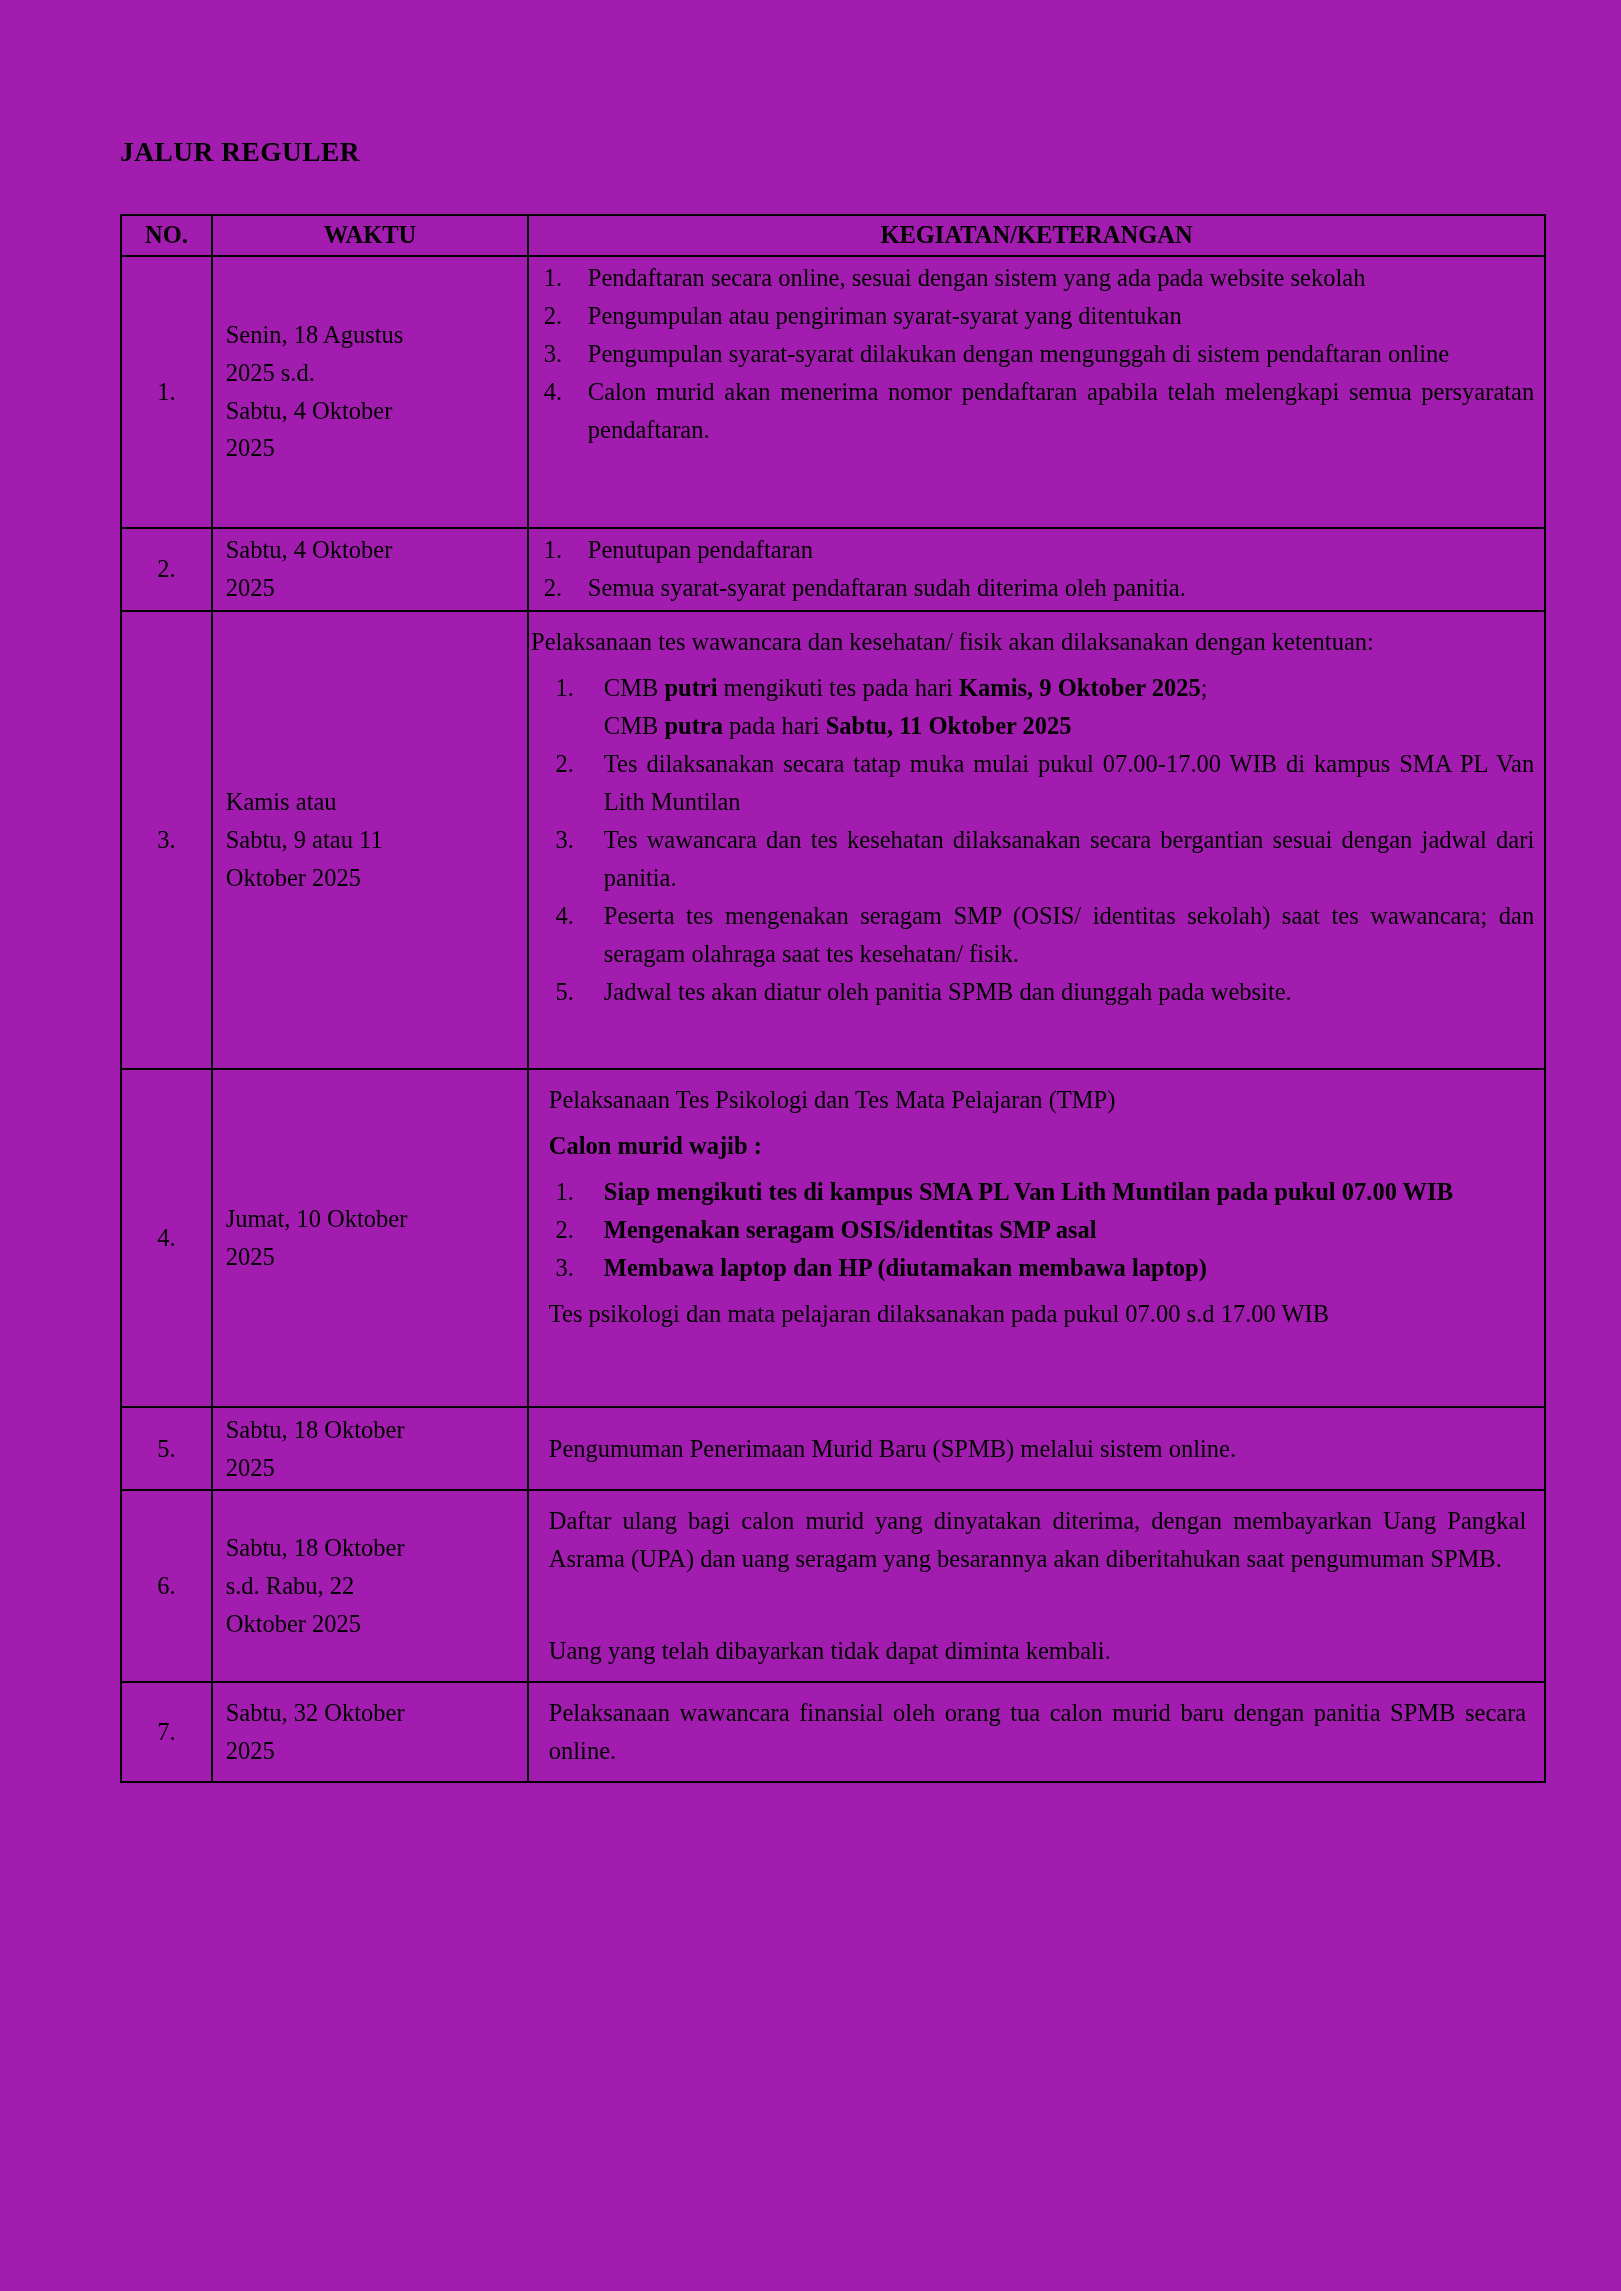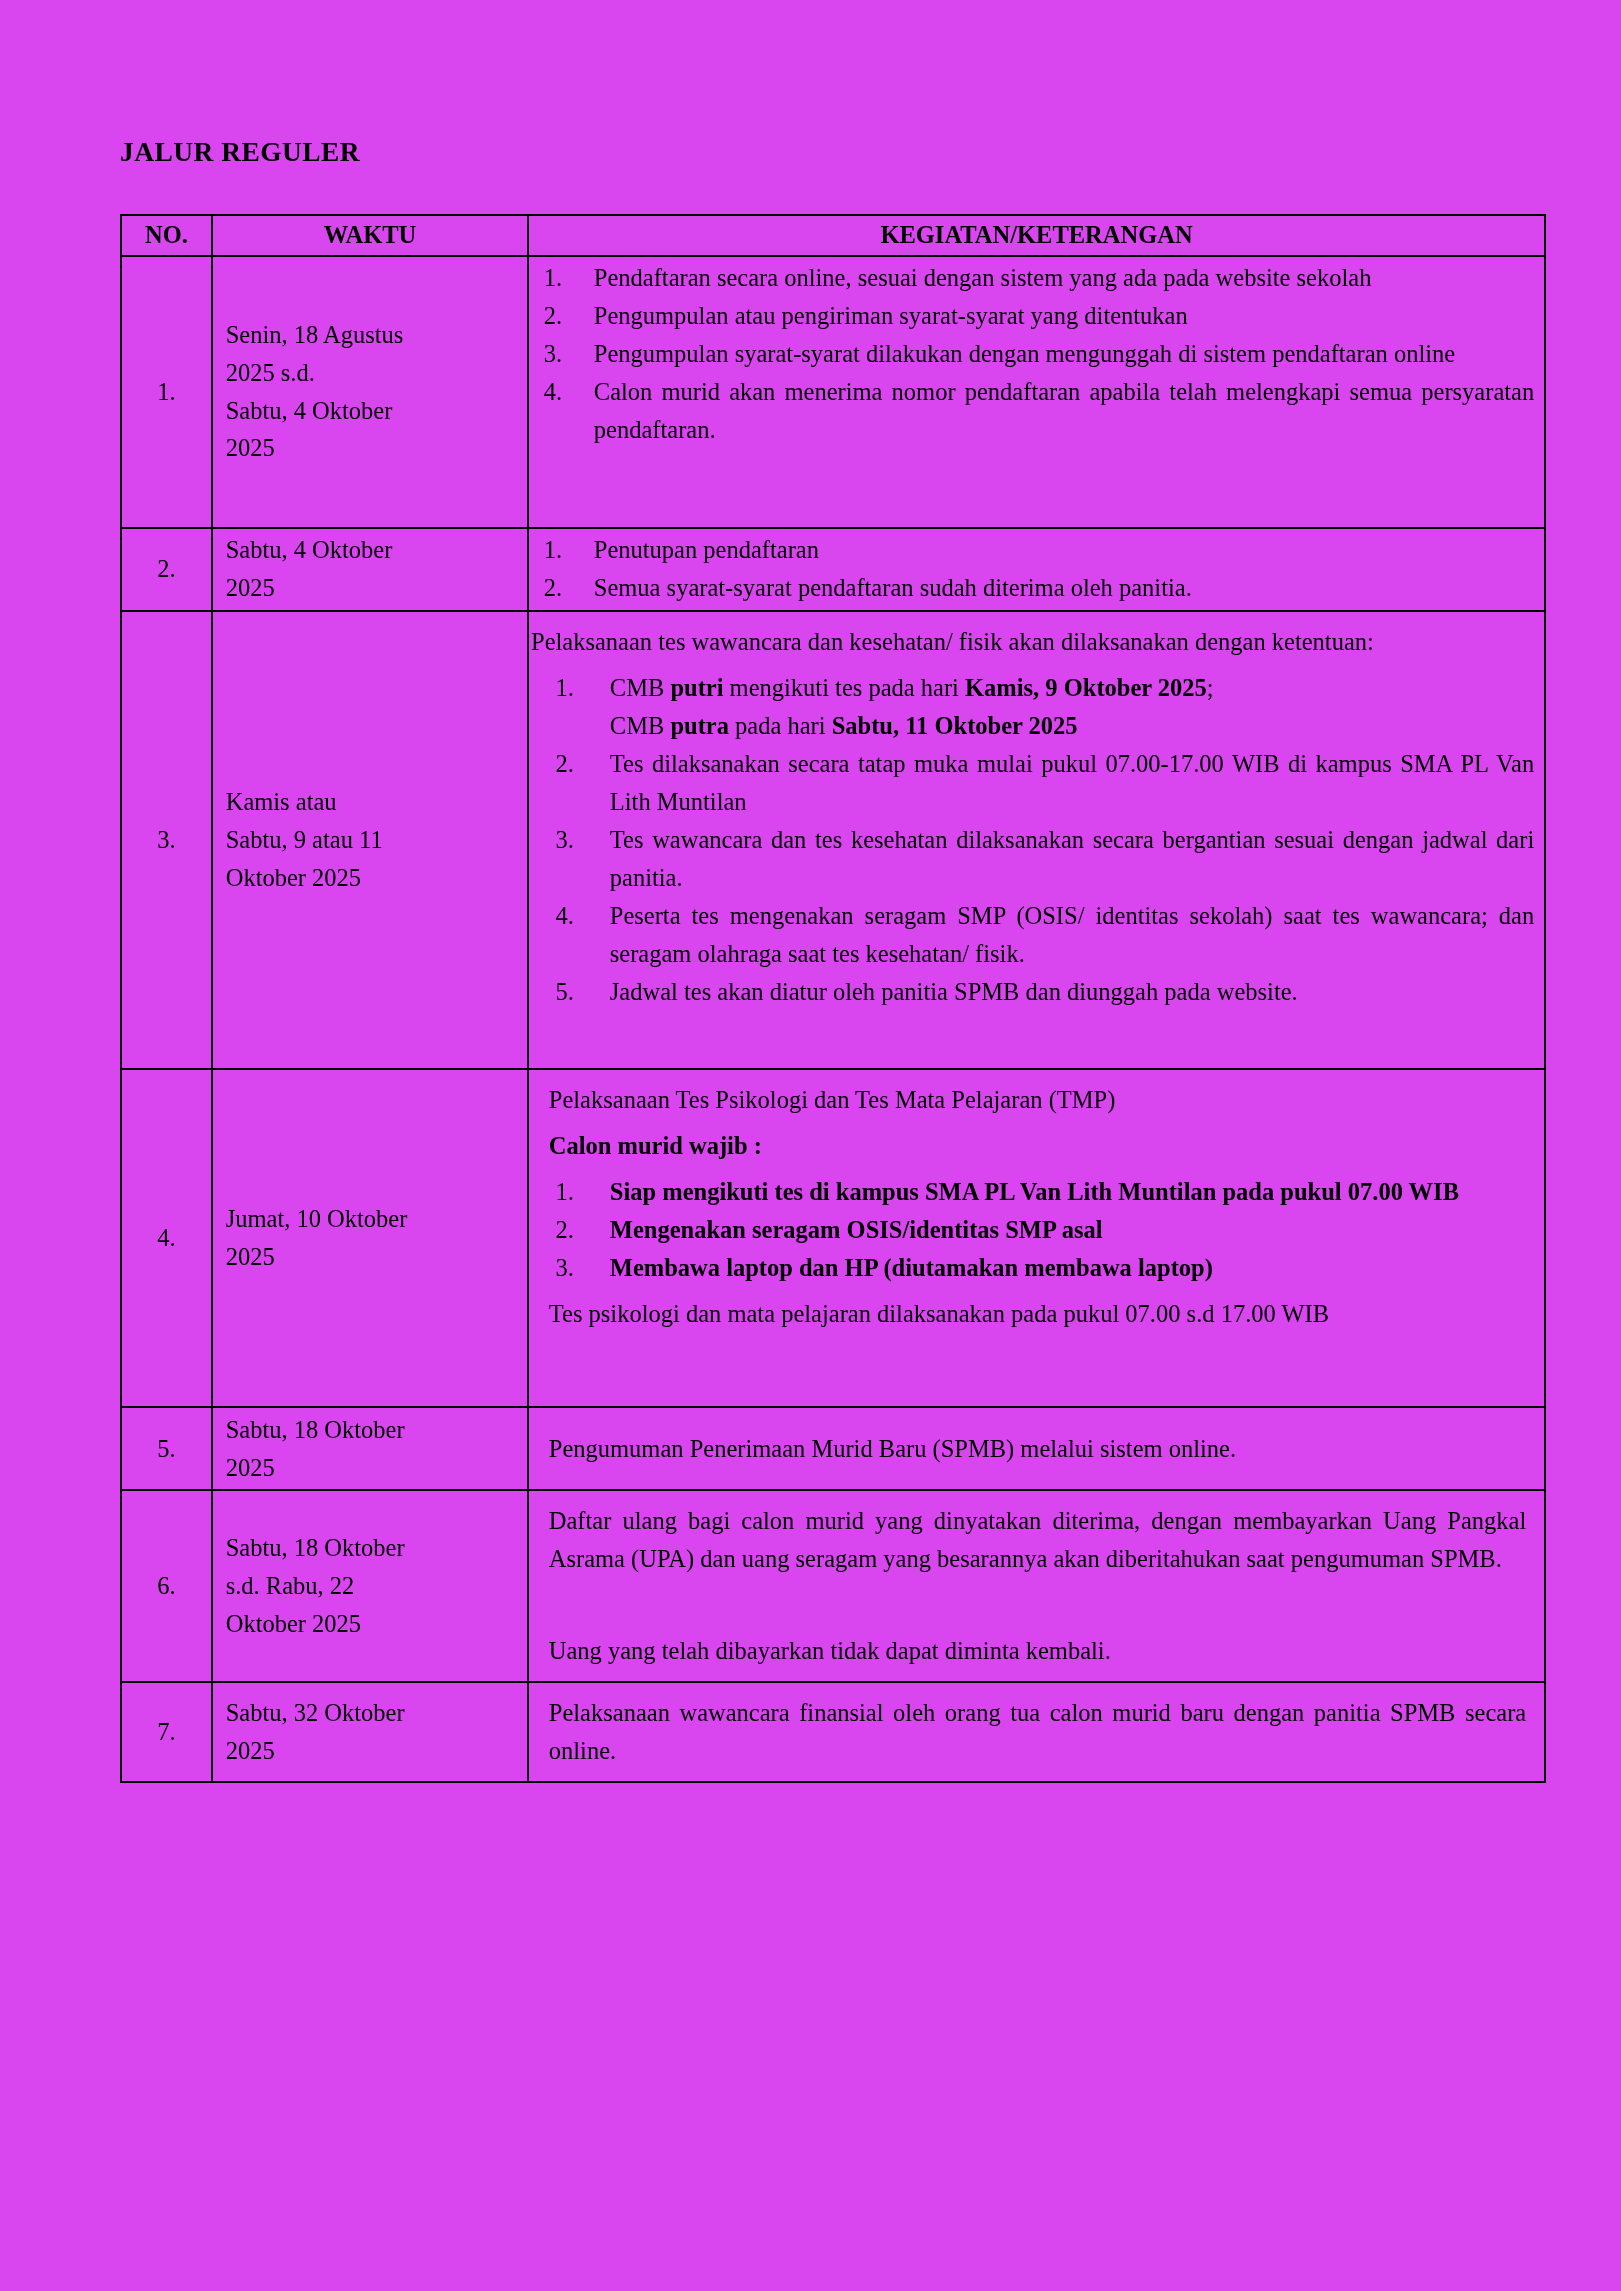--- a/index.html
+++ b/index.html
@@ -6,21 +6,21 @@
   body {
     width: 1621px; height: 2292px;
     background: #ffffff;
     font-family: "Liberation Serif", "DejaVu Serif", serif;
     color: #000000;
   }
   .page {
     box-sizing: border-box;
     width: 1621px; height: 2292px;
     padding: 137px 75px 0 120px;
-    background: #d946ef;
+    background: #a21caf;
     font-size: 24.5px;
     line-height: 1.55;
   }
   .doc-title {
     margin: 0 0 45px 0;
     font-size: 27.4px;
     line-height: 1.15;
     font-weight: 700;
     letter-spacing: 0.5px;
   }
@@ -72,21 +72,21 @@
   tr.row-7 td.kegiatan-cell { vertical-align: middle; border-radius: 9px; }
 
   .para { margin: 8px; text-align: justify; }
   .para.flush { margin-left: -9.8px; }
   .spacer { height: 38px; }
 
   .olist { }
   .oli { display: flex; }
   .oli .num { flex: 0 0 47px; box-sizing: border-box; padding-left: 2.9px; }
   .olist.wide .oli .num { flex: 0 0 63px; padding-left: 14.7px; }
-  .oli .litext { flex: 1 1 auto; text-align: justify; margin-left: 6px; }
+  .oli .litext { flex: 1 1 auto; text-align: justify; }
   .b { font-weight: 700; }
 </style>
 </head>
 <body>
 
 <div class="page">
   <h1 class="doc-title">JALUR REGULER</h1>
 
   <table class="schedule">
     <colgroup>

